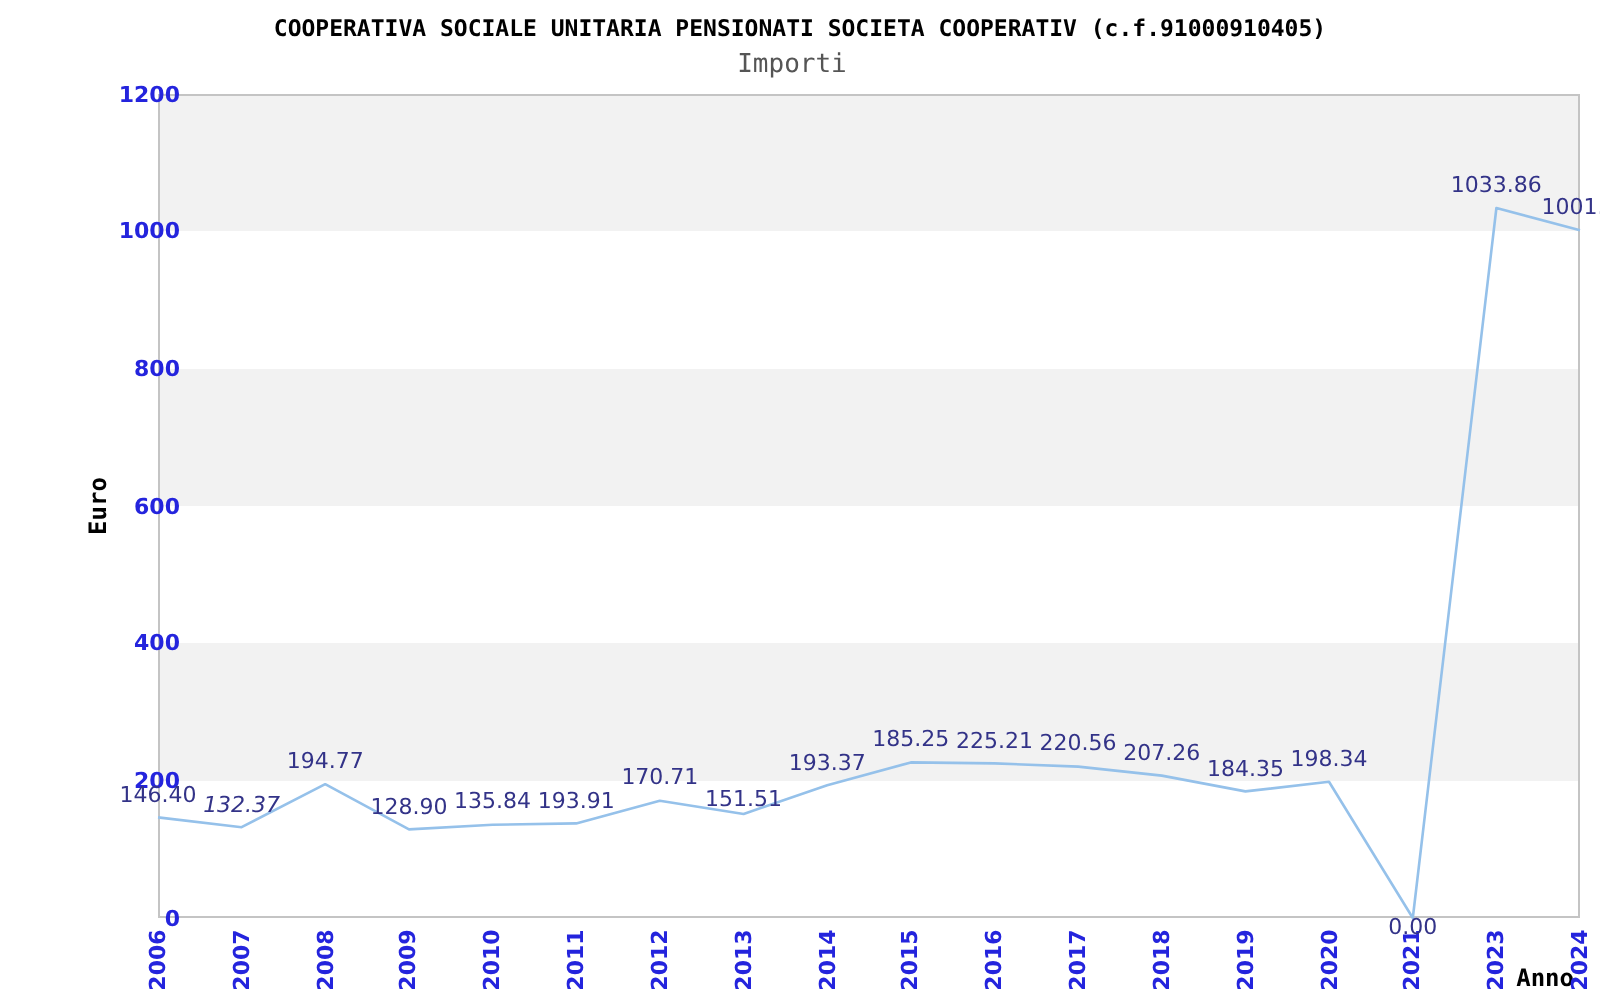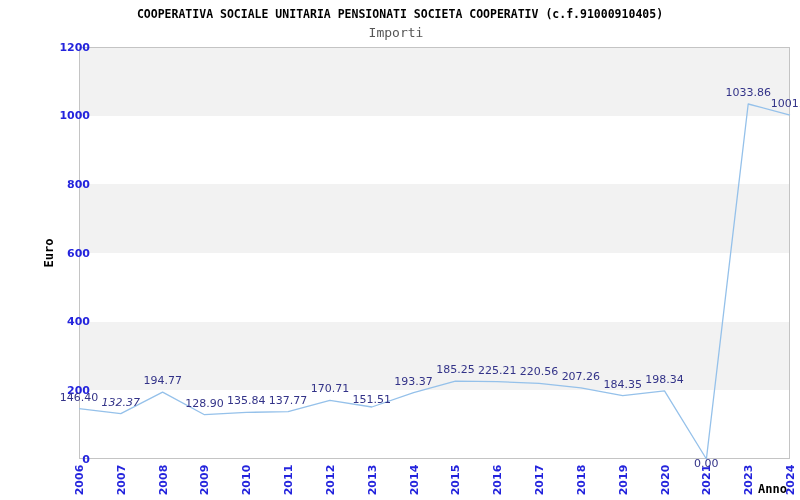--- a/index.html
+++ b/index.html
@@ -119,21 +119,21 @@
       <div class="xtick" style="left: 622.706px; top: 480px; color: rgb(36, 36, 221);">2019</div>
       <div class="xtick" style="left: 664.529px; top: 480px; color: rgb(36, 36, 221);">2020</div>
       <div class="xtick" style="left: 706.353px; top: 480px; color: rgb(36, 36, 221);">2021</div>
       <div class="xtick" style="left: 748.176px; top: 480px; color: rgb(36, 36, 221);">2023</div>
       <div class="xtick" style="left: 790px; top: 480px; color: rgb(36, 36, 221);">2024</div>
       <div class="dlabel" style="left: 79px; top: 390.736px; color: rgb(51, 51, 136);">146.40</div>
       <div class="dlabel" style="left: 120.824px; top: 395.553px; color: rgb(51, 51, 136); font-style: italic;">132.37</div>
       <div class="dlabel" style="left: 162.647px; top: 374.129px; color: rgb(51, 51, 136);">194.77</div>
       <div class="dlabel" style="left: 204.471px; top: 396.744px; color: rgb(51, 51, 136);">128.90</div>
       <div class="dlabel" style="left: 246.294px; top: 394.362px; color: rgb(51, 51, 136);">135.84</div>
-      <div class="dlabel" style="left: 288.118px; top: 393.699px; color: rgb(51, 51, 136);">137.77</div>
+      <div class="dlabel" style="left: 288.118px; top: 393.699px; color: rgb(51, 51, 136);">193.91</div>
       <div class="dlabel" style="left: 329.941px; top: 382.39px; color: rgb(51, 51, 136);">170.71</div>
       <div class="dlabel" style="left: 371.765px; top: 393px; color: rgb(51, 51, 136);">151.51</div>
       <div class="dlabel" style="left: 413.588px; top: 374.61px; color: rgb(51, 51, 136);">193.37</div>
       <div class="dlabel" style="left: 455.412px; top: 363.163px; color: rgb(51, 51, 136);">185.25</div>
       <div class="dlabel" style="left: 497.235px; top: 363.678px; color: rgb(51, 51, 136);">225.21</div>
       <div class="dlabel" style="left: 539.059px; top: 365.274px; color: rgb(51, 51, 136);">220.56</div>
       <div class="dlabel" style="left: 580.882px; top: 369.841px; color: rgb(51, 51, 136);">207.26</div>
       <div class="dlabel" style="left: 622.706px; top: 377.707px; color: rgb(51, 51, 136);">184.35</div>
       <div class="dlabel" style="left: 664.529px; top: 372.903px; color: rgb(51, 51, 136);">198.34</div>
       <div class="dlabel" style="left: 706.353px; top: 457px; color: rgb(51, 51, 136);">0.00</div>

